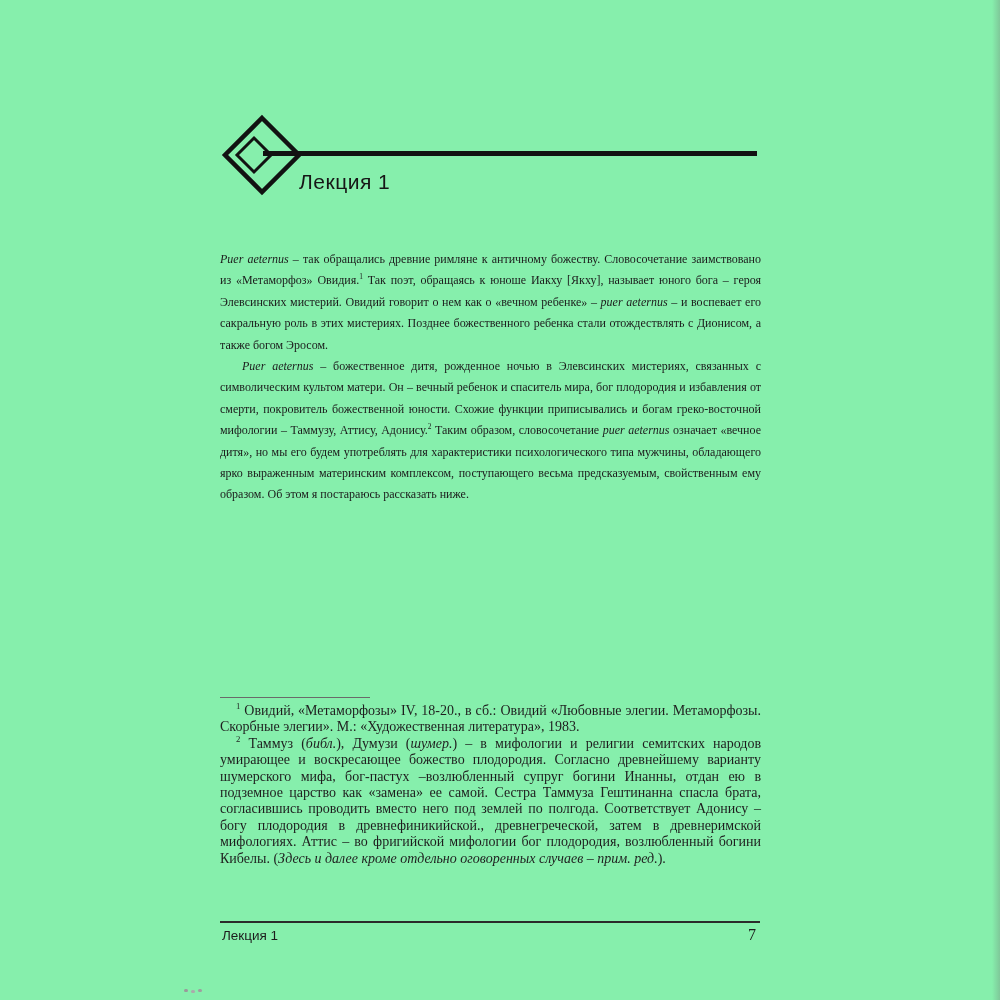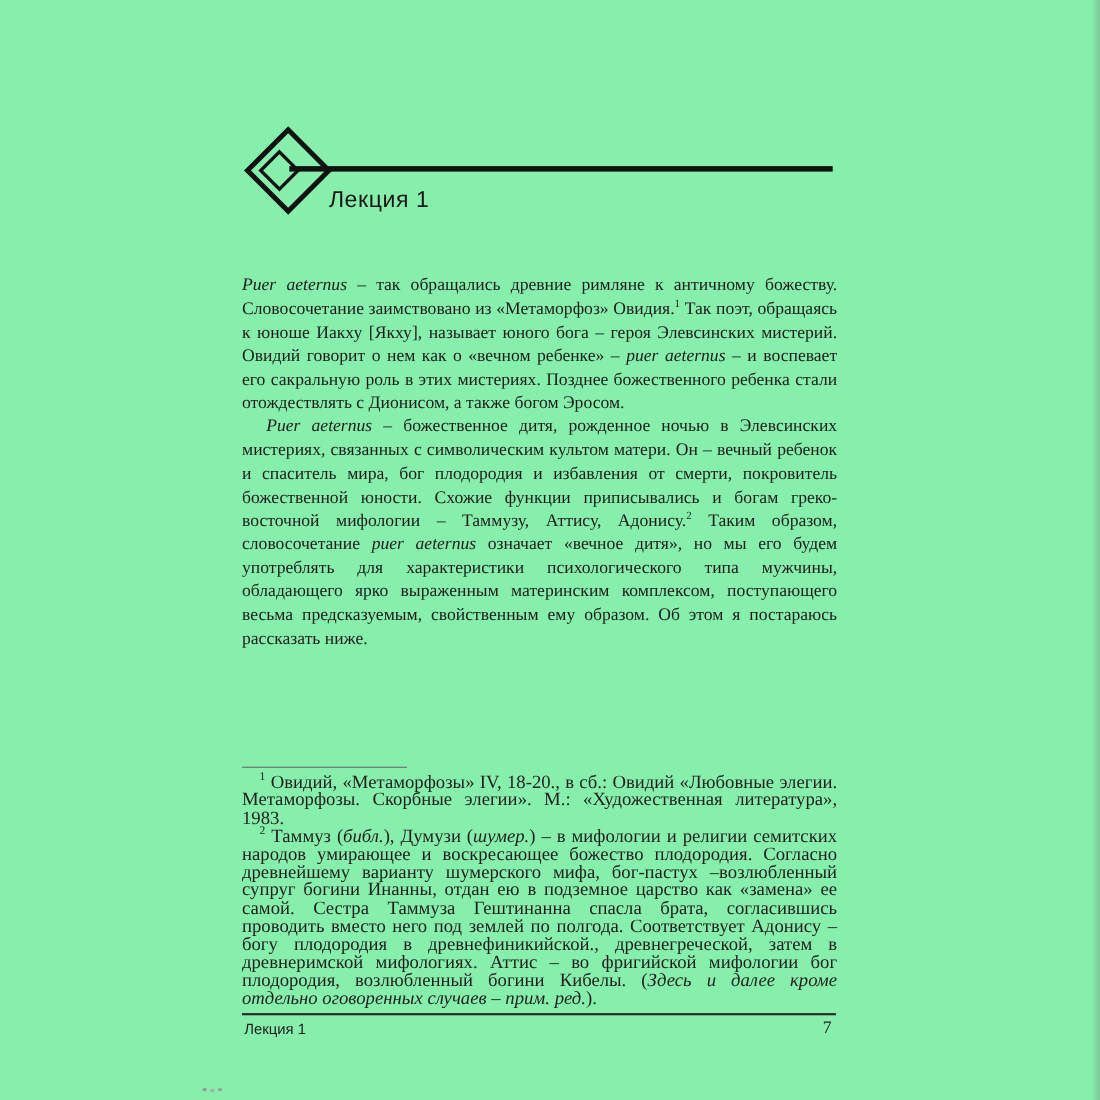--- a/index.html
+++ b/index.html
@@ -41,21 +41,21 @@
     color: #161616;
   }
 
   
   .body-text {
     position: absolute;
     left: 220px;
     top: 249px;
     width: 541px;
     text-align: justify;
-    font-size: 16px;
+    font-size: 12px;
     line-height: 21.4px;
     hyphens: auto;
     -webkit-hyphens: auto;
   }
   .body-text p { margin: 0; }
   .body-text p.indent { text-indent: 22px; }
   sup { font-size: 0.62em; vertical-align: super; line-height: 0; }
   .it { font-style: italic; }
 
   
@@ -66,21 +66,21 @@
     width: 150px;
     height: 1px;
     background: #6a6a6a;
   }
   .footnotes {
     position: absolute;
     left: 220px;
     top: 703px;
     width: 541px;
     text-align: justify;
-    font-size: 17px;
+    font-size: 14px;
     line-height: 16.4px;
     color: #1e1e1e;
     hyphens: auto;
     -webkit-hyphens: auto;
   }
   .footnotes p { margin: 0; text-indent: 16px; }
 
   
   .footer-rule {
     position: absolute;

